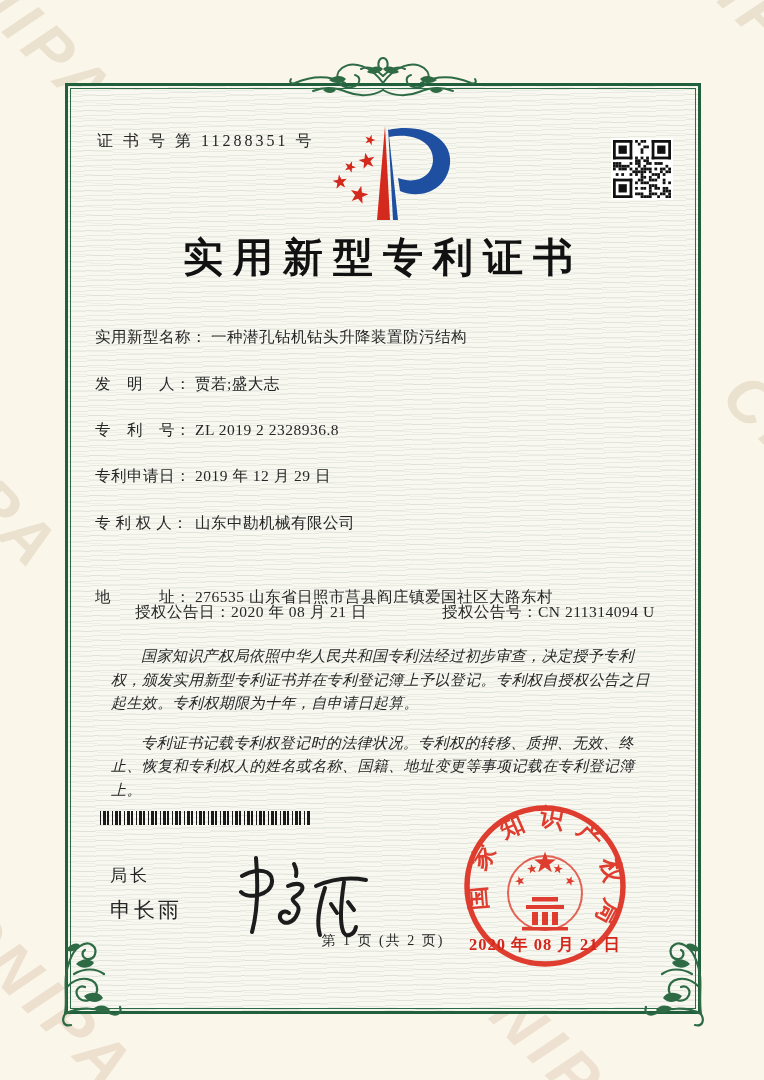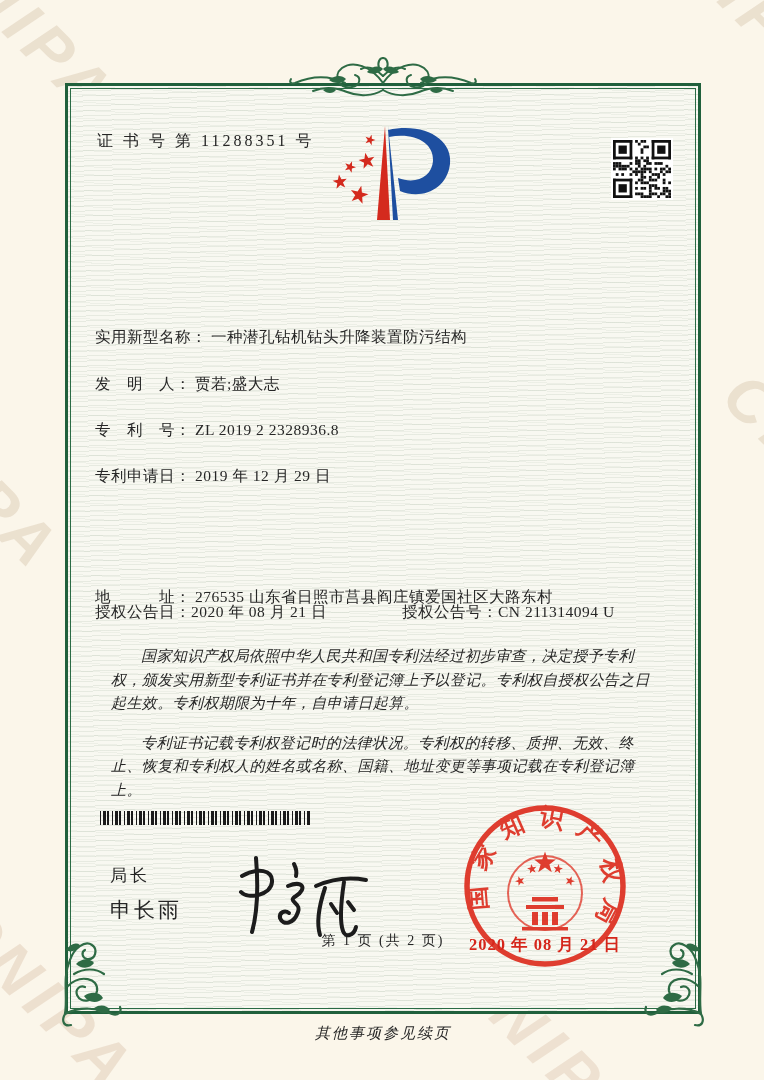--- a/index.html
+++ b/index.html
@@ -35,21 +35,21 @@
   .logo{position:absolute;left:327px;top:120px;z-index:4;}
   .qr{position:absolute;left:611px;top:138px;z-index:4;background:#fff;padding:2px;}
   .title{
     position:absolute;left:65px;top:230px;width:636px;text-align:center;
     font-size:40px;font-weight:bold;letter-spacing:10px;color:#111;z-index:4;
   }
   .row{position:absolute;left:95px;width:580px;font-size:15.5px;letter-spacing:.5px;z-index:4;}
   .row .lbl{display:inline-block;min-width:96px;}
   .row .val{margin-left:4px;}
   .pair2{position:absolute;left:307px;top:0;}
-  .grant-row{position:relative;}
+  .grant-row{position:relative;margin-left:40px;}
   .paras{position:absolute;left:95px;top:629px;width:580px;font-size:15px;
     line-height:23.6px;font-style:italic;letter-spacing:.4px;z-index:4;}
   .paras p{margin:16px;text-indent:2em;}
   .barcode{position:absolute;left:100px;top:811px;z-index:4;}
   .sig-title{position:absolute;left:110px;top:864px;font-size:17px;letter-spacing:3px;
     font-family:"Liberation Sans","DejaVu Sans",sans-serif;z-index:4;}
   .sig-name{position:absolute;left:110px;top:896px;font-size:21px;letter-spacing:3px;
     font-family:Liberation Serif, serif;z-index:4;}
   .signature{position:absolute;left:228px;top:848px;z-index:5;}
   .seal{position:absolute;left:460px;top:801px;z-index:6;opacity:.92;}
@@ -253,32 +253,36 @@
       <rect x="80" y="76" w="4" width="4" height="4" fill="#111"></rect>
       <rect x="40" y="80" w="4" width="4" height="4" fill="#111"></rect>
       <rect x="44" y="80" w="4" width="4" height="4" fill="#111"></rect>
       <rect x="48" y="80" w="4" width="4" height="4" fill="#111"></rect>
       <rect x="52" y="80" w="4" width="4" height="4" fill="#111"></rect>
       <rect x="64" y="80" w="4" width="4" height="4" fill="#111"></rect>
       <rect x="76" y="80" w="4" width="4" height="4" fill="#111"></rect>
       <rect x="80" y="80" w="4" width="4" height="4" fill="#111"></rect>
     </svg>
 
+  <div class="title">实用新型专利证书</div>
 
   <div class="row" style="top:327px;">
     <span class="lbl">实用新型名称：</span><span class="val">一种潜孔钻机钻头升降装置防污结构</span>
   </div>
   <div class="row" style="top:374px;">
     <span class="lbl">发　明　人：</span><span class="val">贾若;盛大志</span>
   </div>
   <div class="row" style="top:420px;">
     <span class="lbl">专　利　号：</span><span class="val">ZL 2019 2 2328936.8</span>
   </div>
   <div class="row" style="top:466px;">
     <span class="lbl">专利申请日：</span><span class="val">2019 年 12 月 29 日</span>
+  </div>
+  <div class="row" style="top:513px;">
+    <span class="lbl">专 利 权 人：</span><span class="val">山东中勘机械有限公司</span>
   </div>
   <div class="row" style="top:559px;margin-top:28px;">
     <span class="lbl">地　　　址：</span><span class="val">276535 山东省日照市莒县阎庄镇爱国社区大路东村</span>
   </div>
   <div class="row grant-row" style="top:602px;">
     <span>授权公告日：</span><span>2020 年 08 月 21 日</span>
     <span class="pair2"><span>授权公告号：</span><span>CN 211314094 U</span></span>
   </div>
 
   <div class="paras">
@@ -375,15 +379,14 @@
       <rect x="66" y="104" width="38" height="4"></rect>
       <rect x="72" y="111" width="6" height="13"></rect>
       <rect x="92" y="111" width="6" height="13"></rect>
       <rect x="82" y="111" width="6" height="13"></rect>
       <rect x="62" y="126" width="46" height="3.5"></rect>
     </g>
   </svg>
   <div class="seal-date">2020 年 08 月 21 日</div>
 
   <div class="page-info">第 1 页 (共 2 页)</div>
-  <div class="cont-note">其他事项参见续页</div>
 
 </div>
 
 </body></html>

